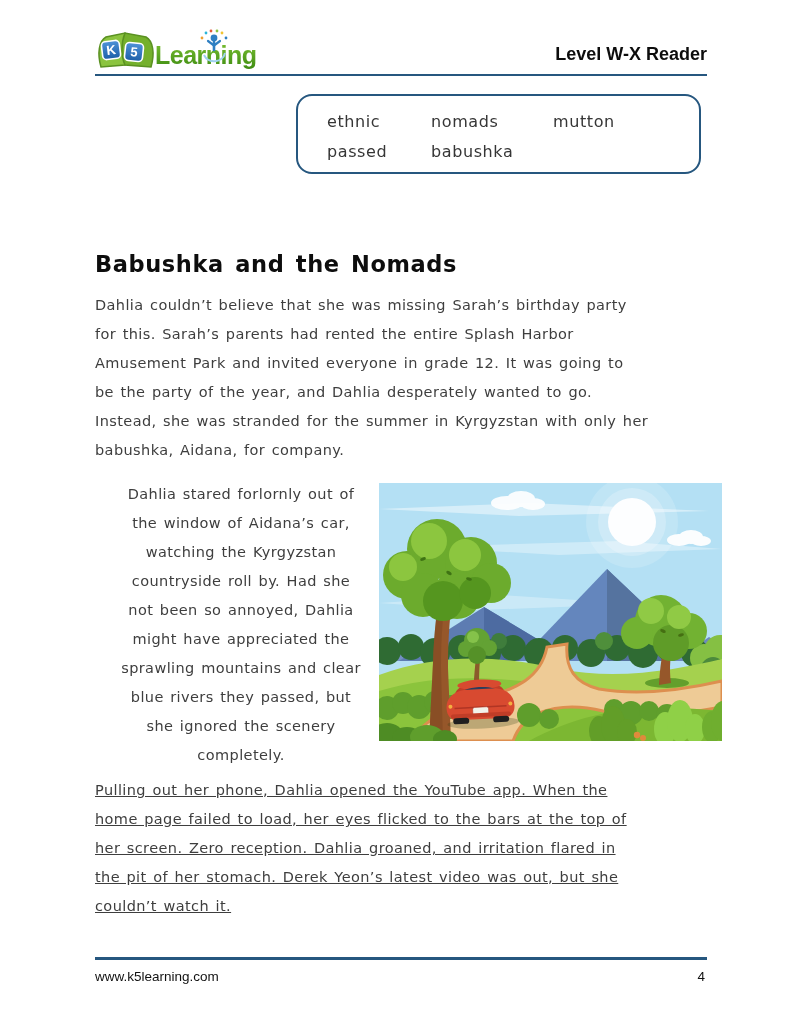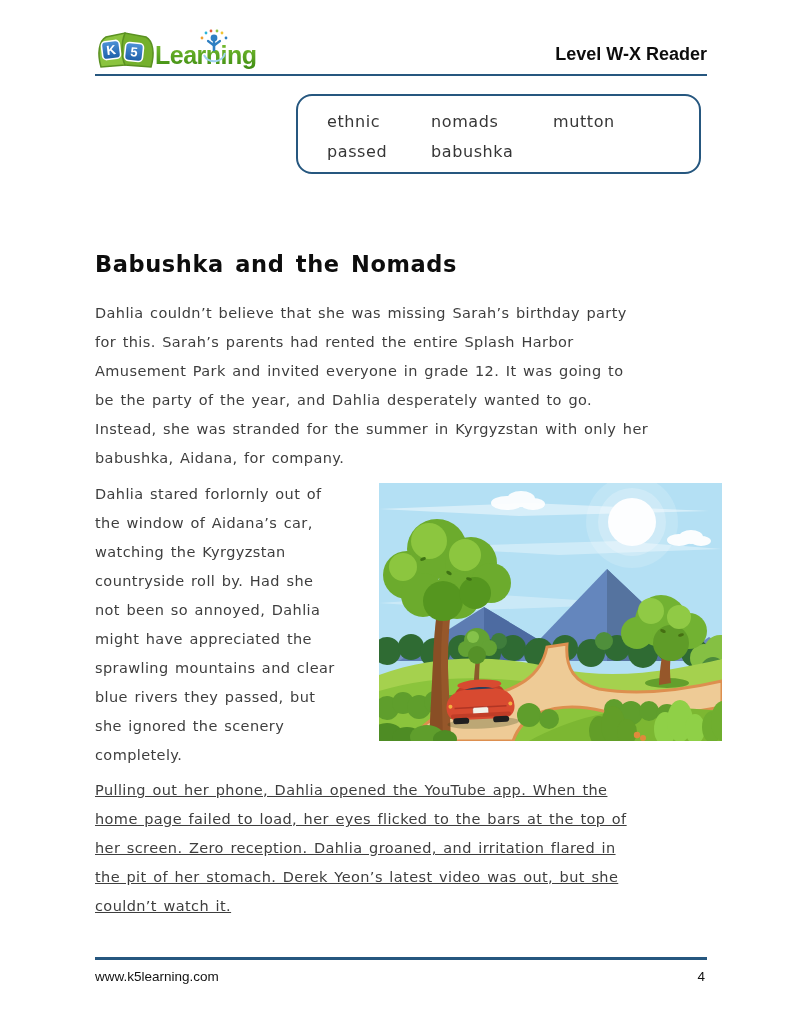--- a/index.html
+++ b/index.html
@@ -34,22 +34,22 @@
   .story-title {
     position:absolute; left:95px; top:219px;
     font-size:22.5px; font-weight:bold; color:#0d0d0d;
     letter-spacing:0.6px; word-spacing:3px;margin-top:32px;
   }
   .para {
     position:absolute; font-size:14.5px; line-height:29px;
     letter-spacing:0.4px; word-spacing:1.5px; color:#3e3e3e;
     white-space:pre-line;
   }
-  .para-1 { left:95px; top:299px; width:625px; }
-  .para-2 { left:95px; top:480px; width:292px; }
+  .para-1 { left:95px; top:291px; width:625px; }
+  .para-2 { left:95px; top:480px; width:292px;text-align:center; }
   .para-3 { left:95px; top:776px; width:630px;text-decoration:underline; }
   
   .illustration {
     position:absolute; left:379px; top:483px; width:343px; height:258px;
     display:block;
   }
   
   .footer-rule {
     position:absolute; left:95px; top:957px; width:612px; height:2.5px;
     background:#26577f;

